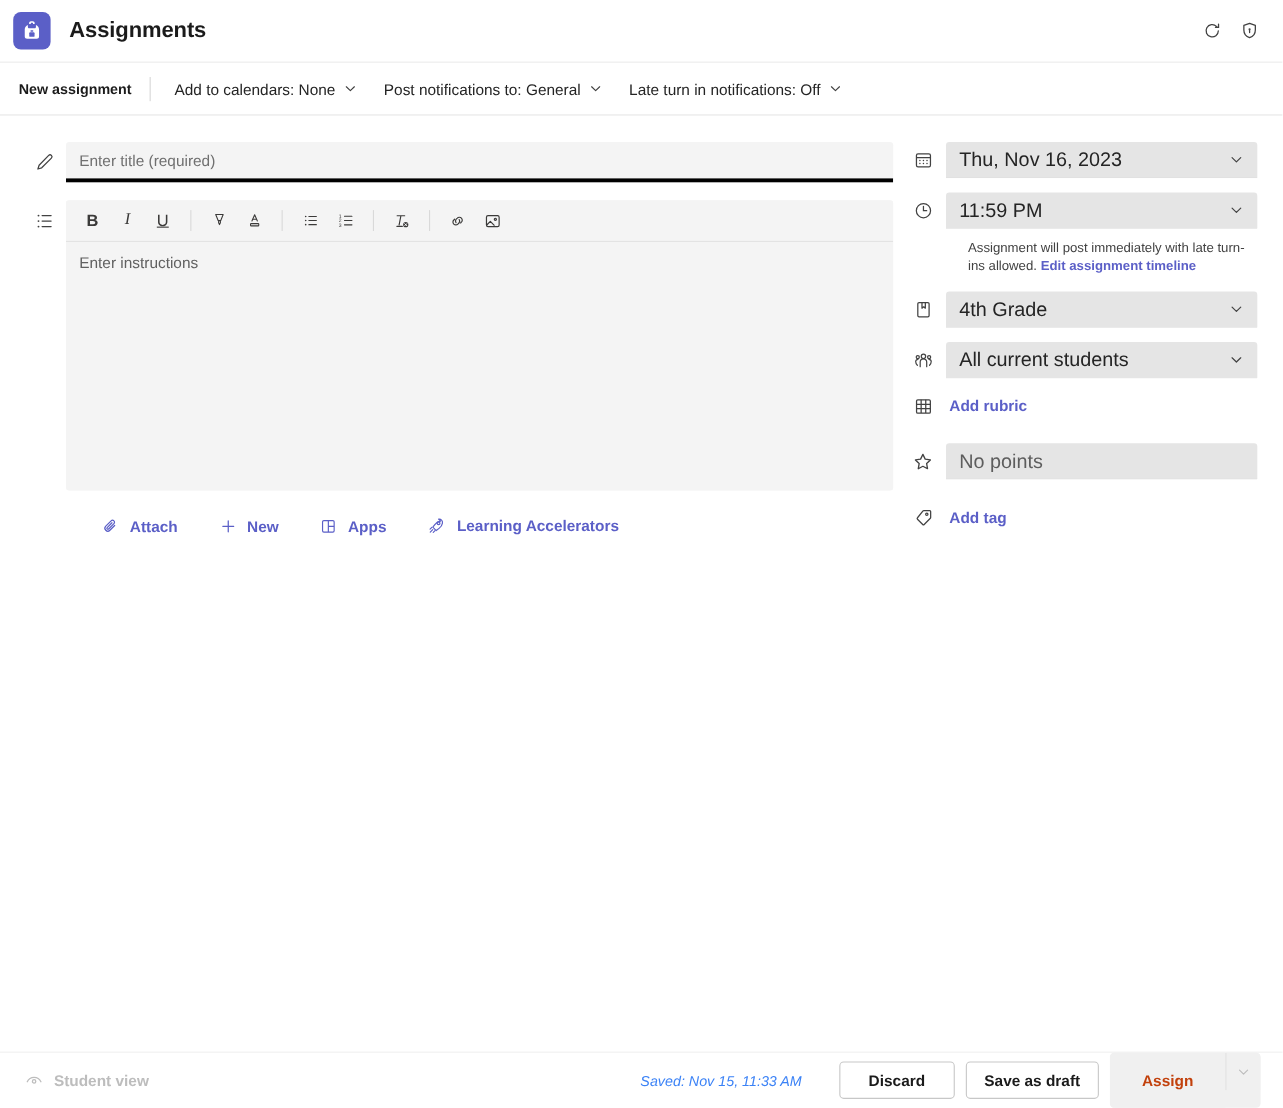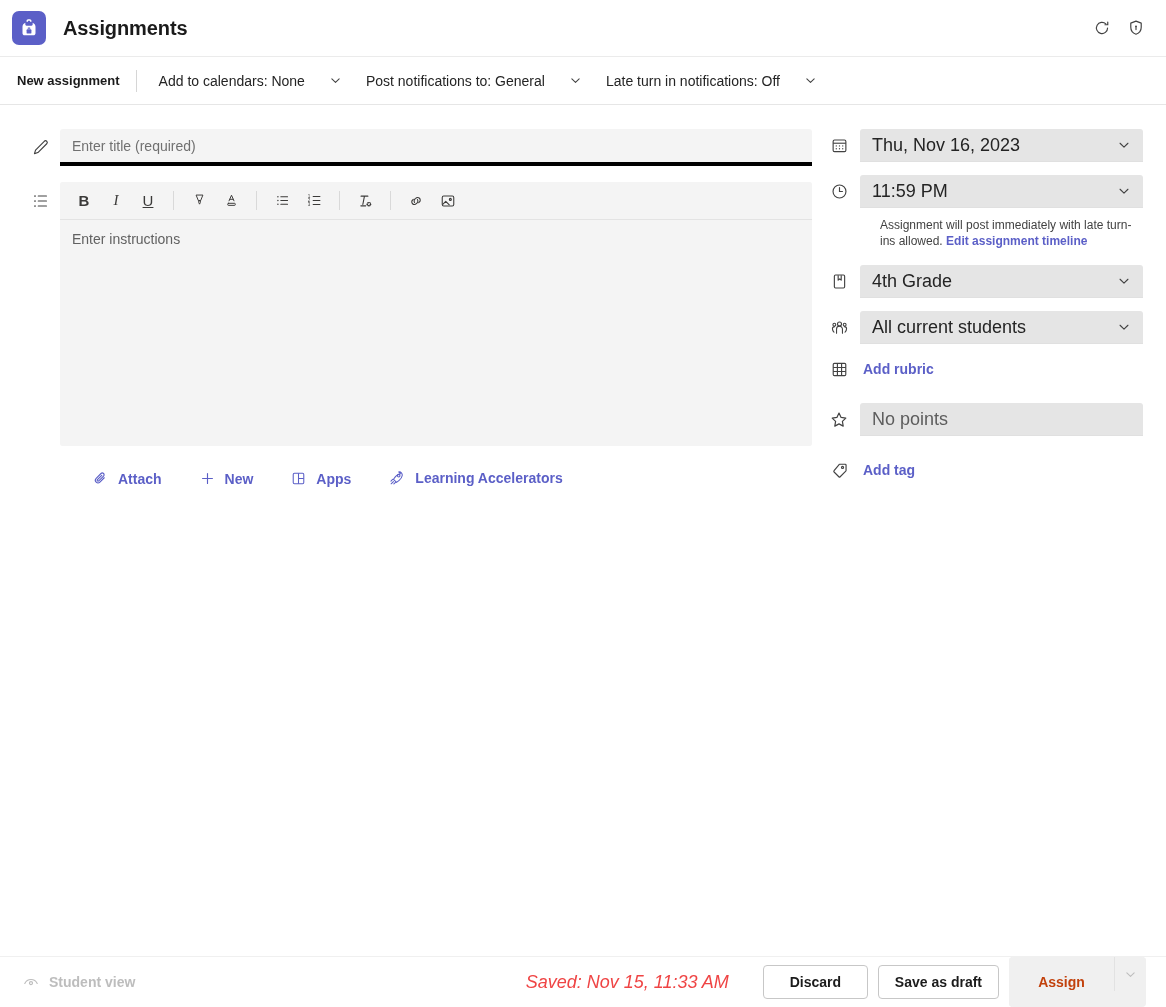--- a/index.html
+++ b/index.html
@@ -61,21 +61,21 @@
     padding: 0 16px 0 3px;
   }
   .cmd-divider {
     width: 1px; height: 22px;
     background: #d6d6d6;
     margin-right: 16px;
   }
   .cmd-item {
     display: flex;
     align-items: center;
-    gap: 24px;
+    gap: 7px;
     font-size: 14px;
     color: #242424;
     padding: 5px 6px;
     margin-right: 12px;
     border-radius: 4px;
     cursor: pointer;
     white-space: nowrap;
   }
   .chev { display: flex; align-items: center; color: #424242; }
 
@@ -256,23 +256,23 @@
     display: flex;
     align-items: center;
     gap: 9px;
     color: #bdbdbd;
     font-size: 14px;
     font-weight: bold;
     cursor: default;
   }
   .footer-spacer { flex: 1 1 auto; }
   .saved-text {
-    font-size: 18px;
+    font-size: 13px;
     font-style: italic;
-    color: #ef4444;
+    color: #3b82f6;
     margin-right: 24px;
   }
   .btn {
     height: 34px;
     min-width: 105px;
     padding: 0 16px;
     font-size: 14px;
     font-weight: bold;
     font-family: "Liberation Sans", sans-serif;
     border-radius: 4px;

